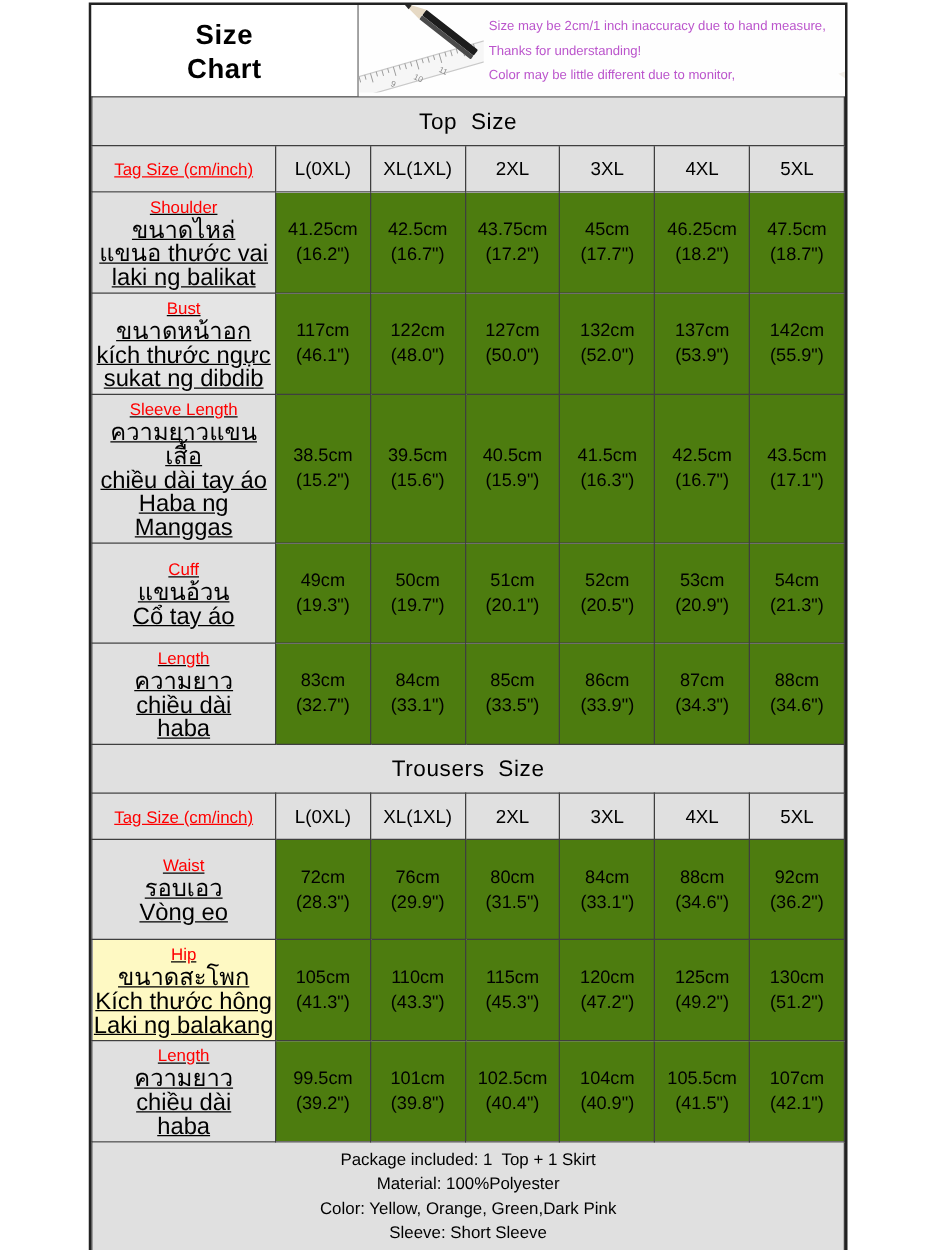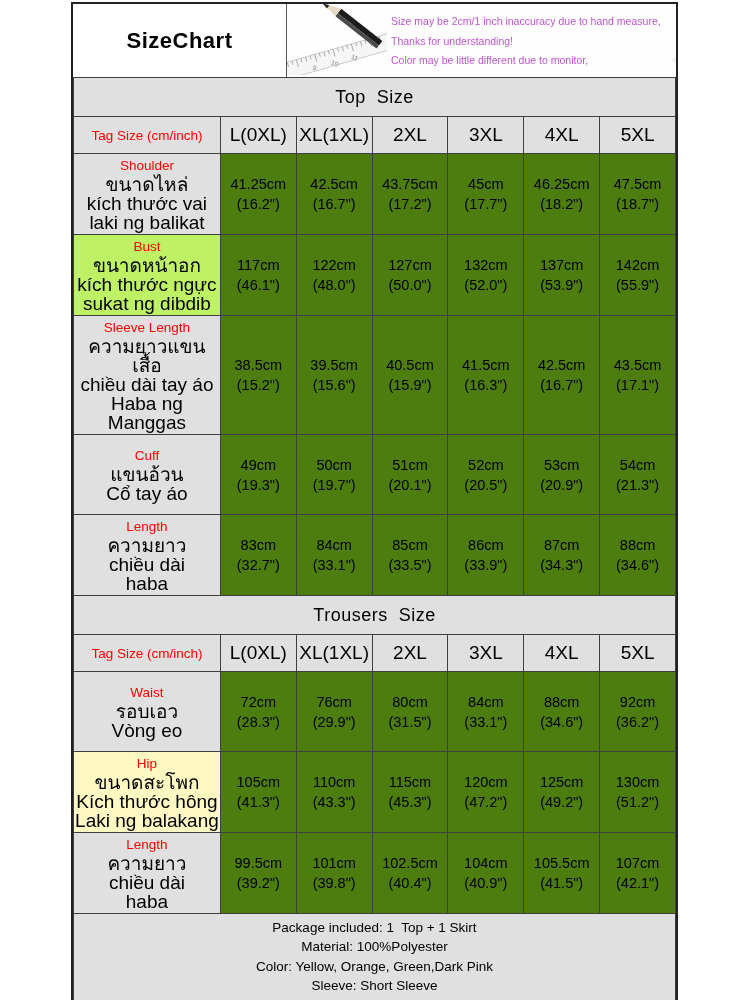--- a/index.html
+++ b/index.html
@@ -13,40 +13,40 @@
   .sheet { position:relative; width:750px; height:1000px; background:#fff; }
   .chart-frame {
     position:absolute; left:71px; top:2px; width:607px;
     border:2px solid #222; background:#fff;
   }
   
   .chart-header { display:flex; height:73px; }
   .title-box {
     width:214px; flex:0 0 214px;
     border-right:1px solid #555;
-    display:flex; flex-direction:row; justify-content:center; align-items:center;
+    display:flex; flex-direction:column; justify-content:center; align-items:center;
     font-weight:bold; font-size:22px; line-height:27px; letter-spacing:.5px;
   }
   .header-right { flex:1; display:flex; align-items:center; overflow:hidden; background:#fefefe; }
   .icon-wrap { flex:0 0 auto; }
   .notes { flex:1 1 auto; padding:2px 2px 0 4px; }
   .note-line { font-size:10.5px; line-height:19.5px; white-space:pre; }
   
   table.size-table { width:100%; border-collapse:collapse; table-layout:fixed; }
   table.size-table td { border:1px solid #3f3f3f; text-align:center; vertical-align:middle; overflow:hidden; }
   col.col-label { width:24.4%; }
   col.col-val   { width:12.6%; }
   tr.section-row td {
     height:39px; font-size:18px; letter-spacing:.5px;
     white-space:pre; color:#000;
   }
-  tr.tag-row td { height:37px; font-size:19px; }
+  tr.tag-row td { height:37px; font-size:15px; }
   tr.tag-row td.label-cell { font-size:13.5px; }
   tr.measure-row { height:80px; }
-  td.label-cell { padding:2px 1px; }
+  td.label-cell { padding:2px 1px;text-decoration:underline; }
   .row-title { font-size:13.5px; line-height:19px; }
   .row-sub   { font-size:19px;  line-height:19px; color:#000; }
   td.value-cell { background:#4d7c0f; font-size:14.5px; line-height:20px; }
   tr.footer-row td {
     height:116px; text-align:center; vertical-align:middle; padding:4px 6px;
   }
   .footer-line { font-size:13.5px; line-height:19.4px; white-space:pre-wrap; }
 </style>
 </head>
 <body>
@@ -123,21 +123,21 @@
             <td style="background: rgb(224, 224, 224);">4XL</td>
             <td style="background: rgb(224, 224, 224);">5XL</td>
           </tr>
       </tbody>
 
       <tbody>
           <tr class="measure-row">
             <td class="label-cell" style="background: rgb(224, 224, 224);">
               <div class="row-title" style="color: rgb(254, 0, 0);">Shoulder</div>
               <div class="row-sub">ขนาดไหล่</div>
-              <div class="row-sub">kích thước vai</div>
+              <div class="row-sub">แขนอ thước vai</div>
               <div class="row-sub">laki ng balikat</div>
             </td>
             <td class="value-cell">
               <div>41.25cm</div>
               <div>(16.2")</div>
             </td>
             <td class="value-cell">
               <div>42.5cm</div>
               <div>(16.7")</div>
             </td>
@@ -152,21 +152,21 @@
             <td class="value-cell">
               <div>46.25cm</div>
               <div>(18.2")</div>
             </td>
             <td class="value-cell">
               <div>47.5cm</div>
               <div>(18.7")</div>
             </td>
           </tr>
           <tr class="measure-row">
-            <td class="label-cell" style="background: #bef264;">
+            <td class="label-cell" style="background: #e5e5e5;">
               <div class="row-title" style="color: rgb(254, 0, 0);">Bust</div>
               <div class="row-sub">ขนาดหน้าอก</div>
               <div class="row-sub">kích thước ngực</div>
               <div class="row-sub">sukat ng dibdib</div>
             </td>
             <td class="value-cell">
               <div>117cm</div>
               <div>(46.1")</div>
             </td>
             <td class="value-cell">

